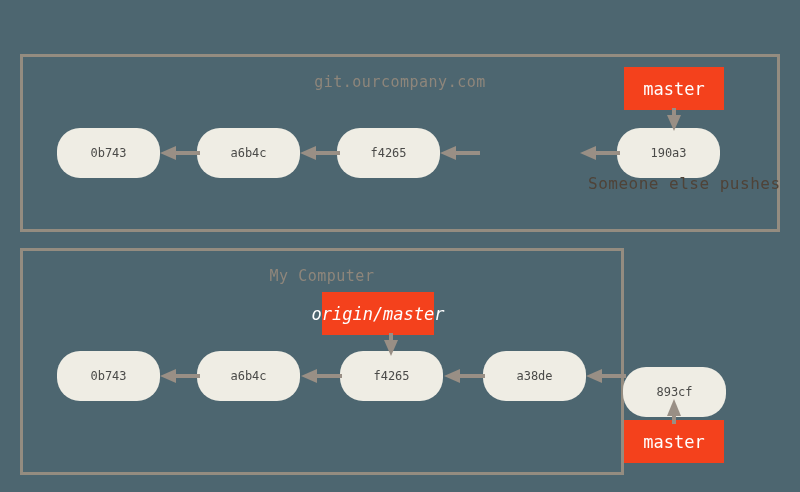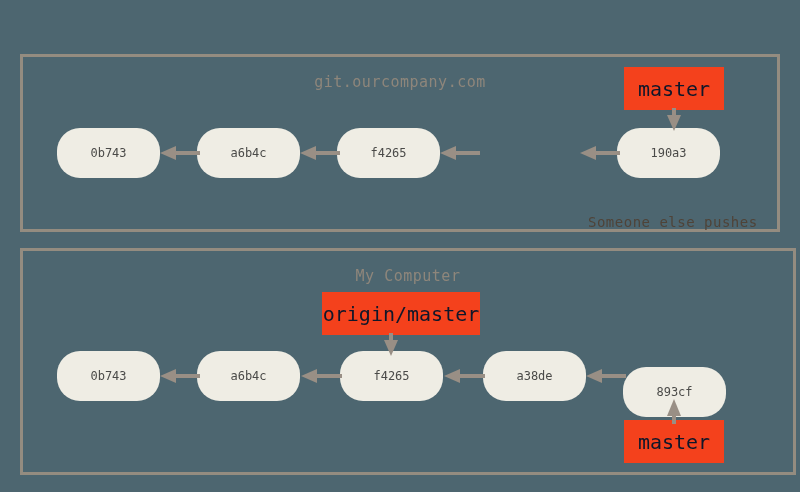--- a/index.html
+++ b/index.html
@@ -23,21 +23,21 @@
   #panel-remote {
     left: 20px;
     top: 18px;
     width: 760px;
     height: 178px;
     margin-top: 36px;
   }
   #panel-local {
     left: 20px;
     top: 248px;
-    width: 776px;
+    width: 604px;
     height: 227px;
   }
   .panel-title {
     position: absolute;
     width: 100%;
     text-align: center;
     font-family: "DejaVu Sans Mono", monospace;
     font-size: 15px;
     color: #8E867B;
     letter-spacing: 0.5px;
@@ -55,40 +55,39 @@
     font-family: "DejaVu Sans Mono", monospace;
     font-size: 12px;
     display: flex;
     align-items: center;
     justify-content: center;
     box-sizing: border-box;
   }
   .ref-box {
     position: absolute;
     background: #F4411C;
-    color: #0f172a;
+    color: #ffffff;
     font-family: "DejaVu Sans Mono", monospace;
-    font-size: 20px;
+    font-size: 17px;
     display: flex;
     align-items: center;
     justify-content: center;
     box-sizing: border-box;
   }
   .arrow {
     position: absolute;
     pointer-events: none;
   }
   .caption {
     position: absolute;
     font-family: "DejaVu Sans Mono", monospace;
-    font-size: 14px;
+    font-size: 16px;
     color: #4F4338;
     white-space: nowrap;
     letter-spacing: 0.5px;
-    margin-top: 40px;
   }
 </style>
 </head>
 <body>
 
 <div id="canvas">
 
   <div class="panel" id="panel-remote">
     <div class="panel-title">git.ourcompany.com</div>
   </div>
@@ -143,21 +142,21 @@
   </svg>
   <svg class="arrow" style="left:442px; top:364px;" width="43" height="24">
     <path d="M 43 12 L 16 12" stroke="#998F85" stroke-width="4" fill="none"></path>
     <path d="M 2 12 L 18 5 L 18 19 Z" fill="#998F85"></path>
   </svg>
   <svg class="arrow" style="left:584px; top:364px;" width="42" height="24">
     <path d="M 42 12 L 16 12" stroke="#998F85" stroke-width="4" fill="none"></path>
     <path d="M 2 12 L 18 5 L 18 19 Z" fill="#998F85"></path>
   </svg>
 
-  <div class="ref-box" style="left:322px; top:292px; width:158px; height:43px;">origin/master</div>
+  <div class="ref-box" style="left:322px; top:292px; width:112px; height:43px;font-style:italic;">origin/master</div>
   <svg class="arrow" style="left:379px; top:333px;" width="24" height="24">
     <path d="M 12 0 L 12 16" stroke="#998F85" stroke-width="4" fill="none"></path>
     <path d="M 12 23 L 5 7 L 19 7 Z" fill="#998F85"></path>
   </svg>
 
   <div class="ref-box" style="left:624px; top:420px; width:100px; height:43px;">master</div>
   <svg class="arrow" style="left:662px; top:398px;" width="24" height="26">
     <path d="M 12 26 L 12 9" stroke="#998F85" stroke-width="4" fill="none"></path>
     <path d="M 12 1 L 5 18 L 19 18 Z" fill="#998F85"></path>
   </svg>

